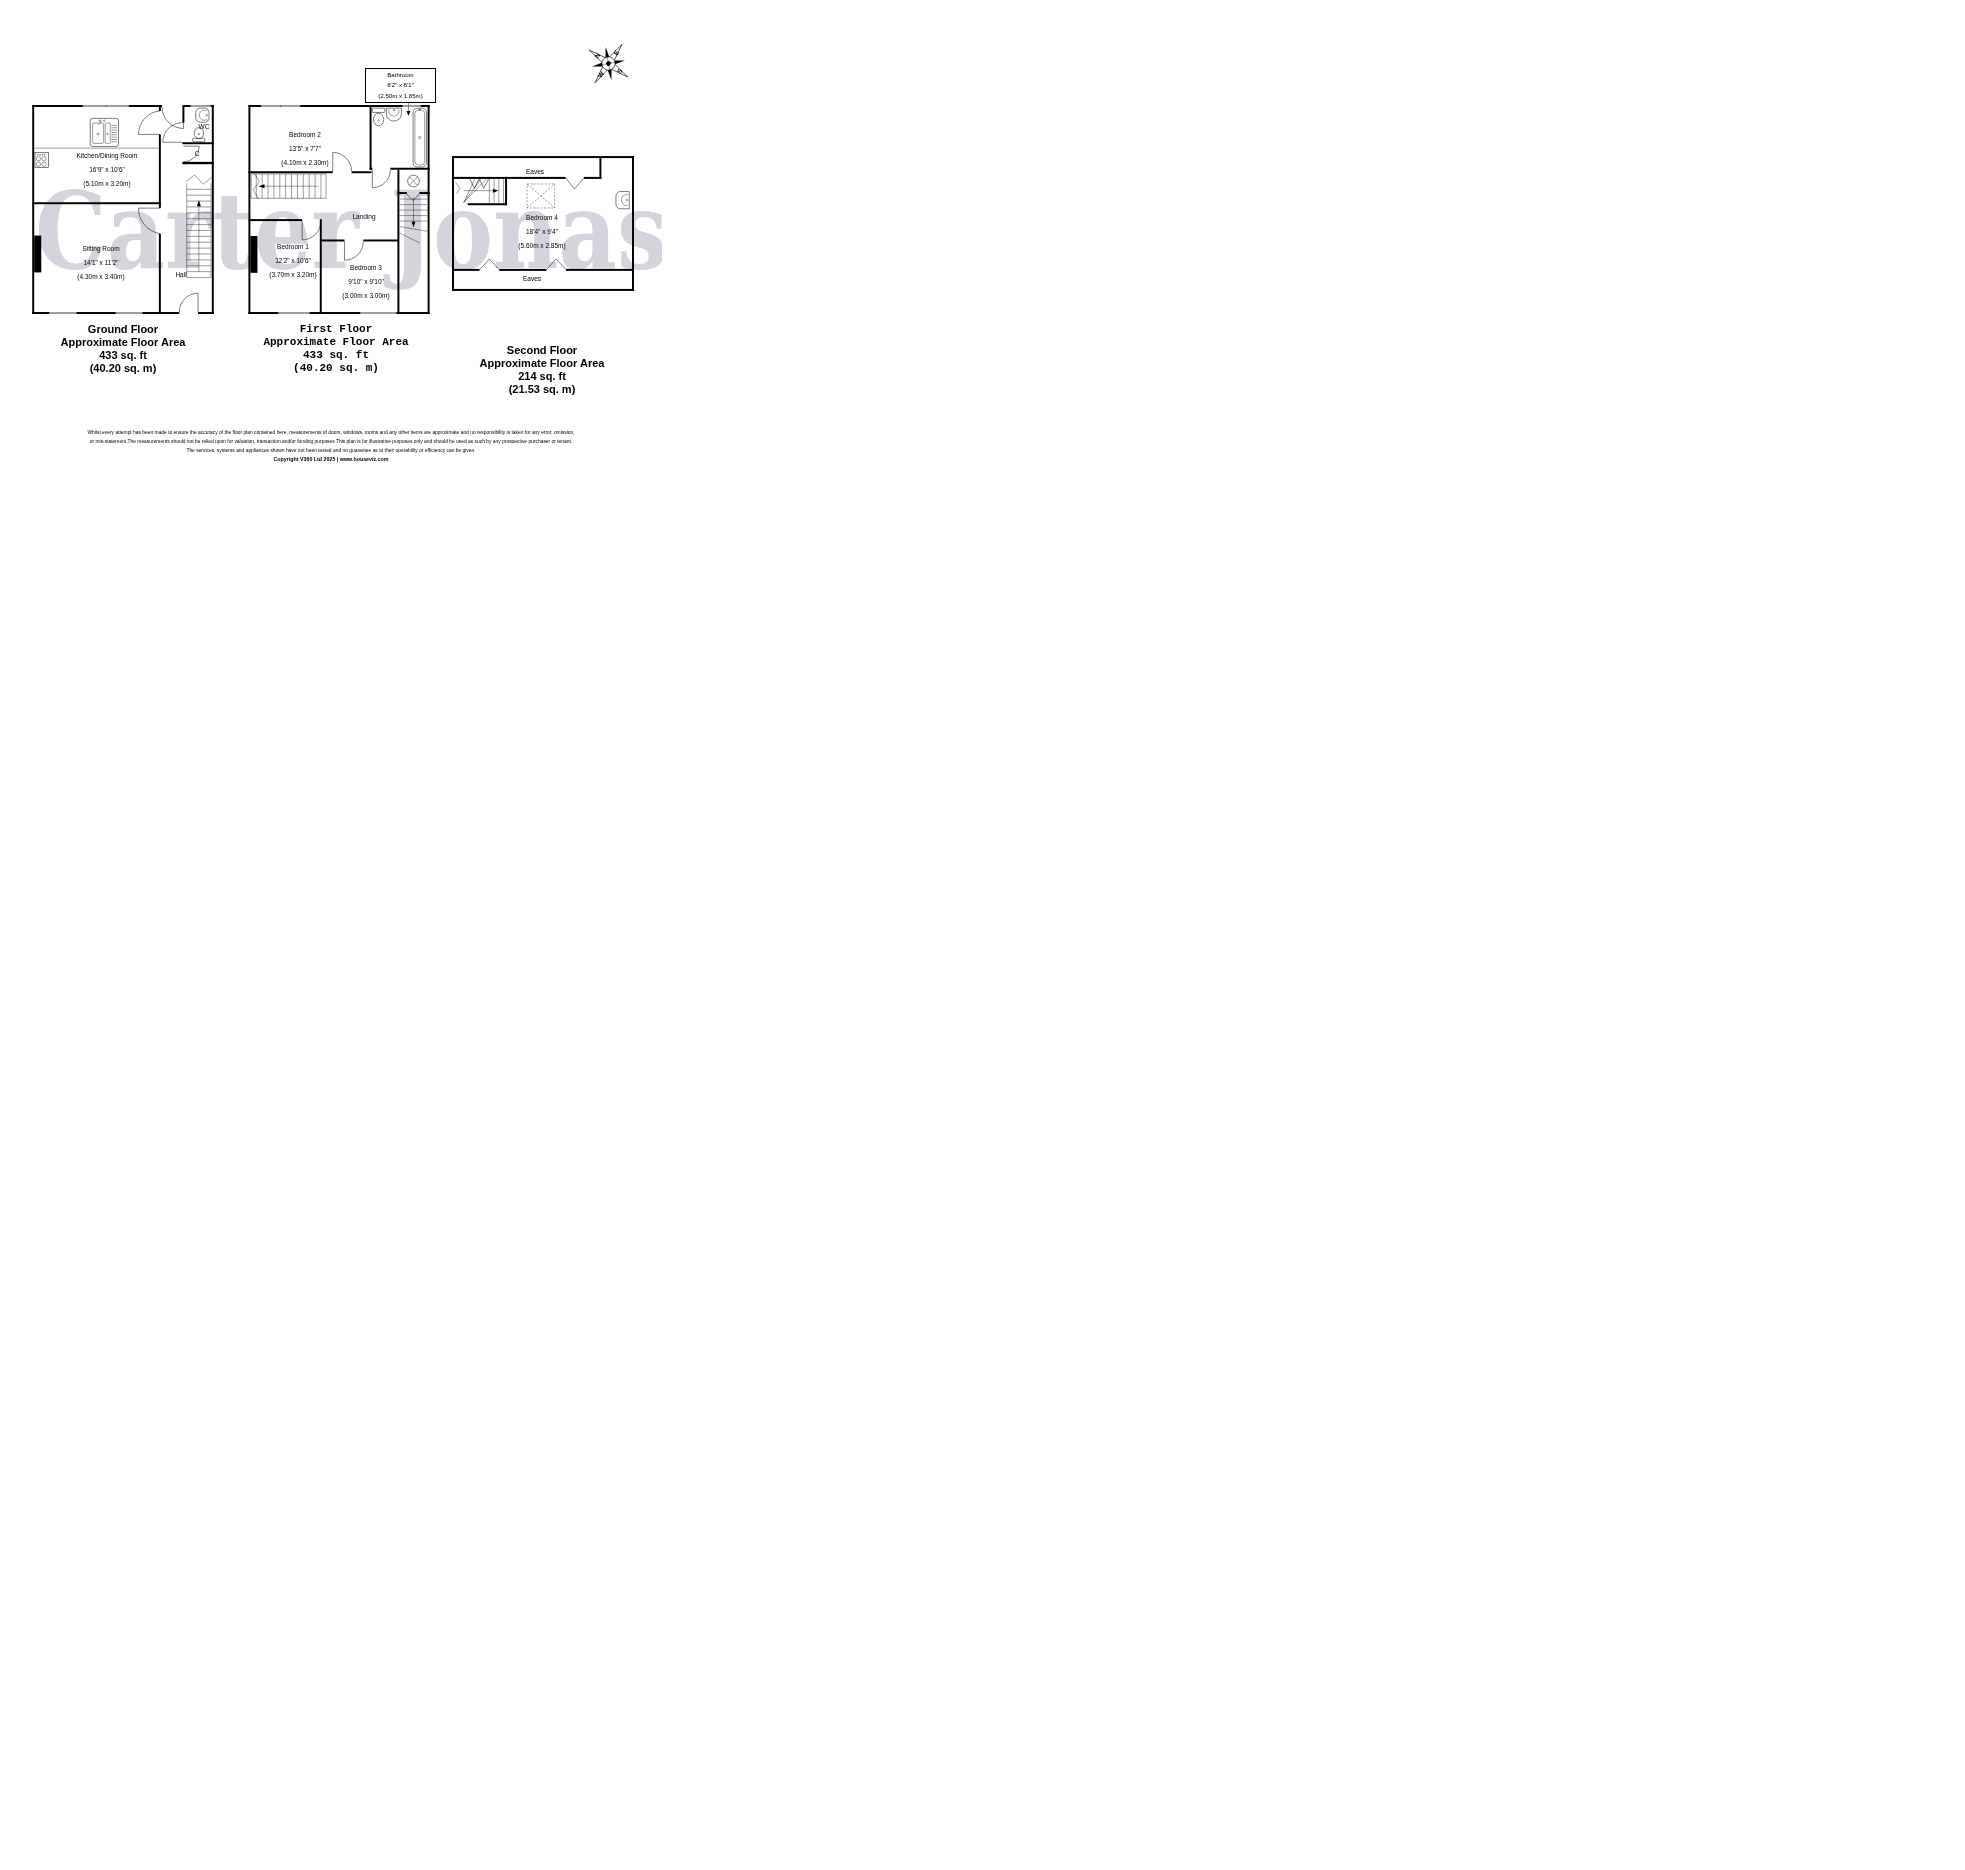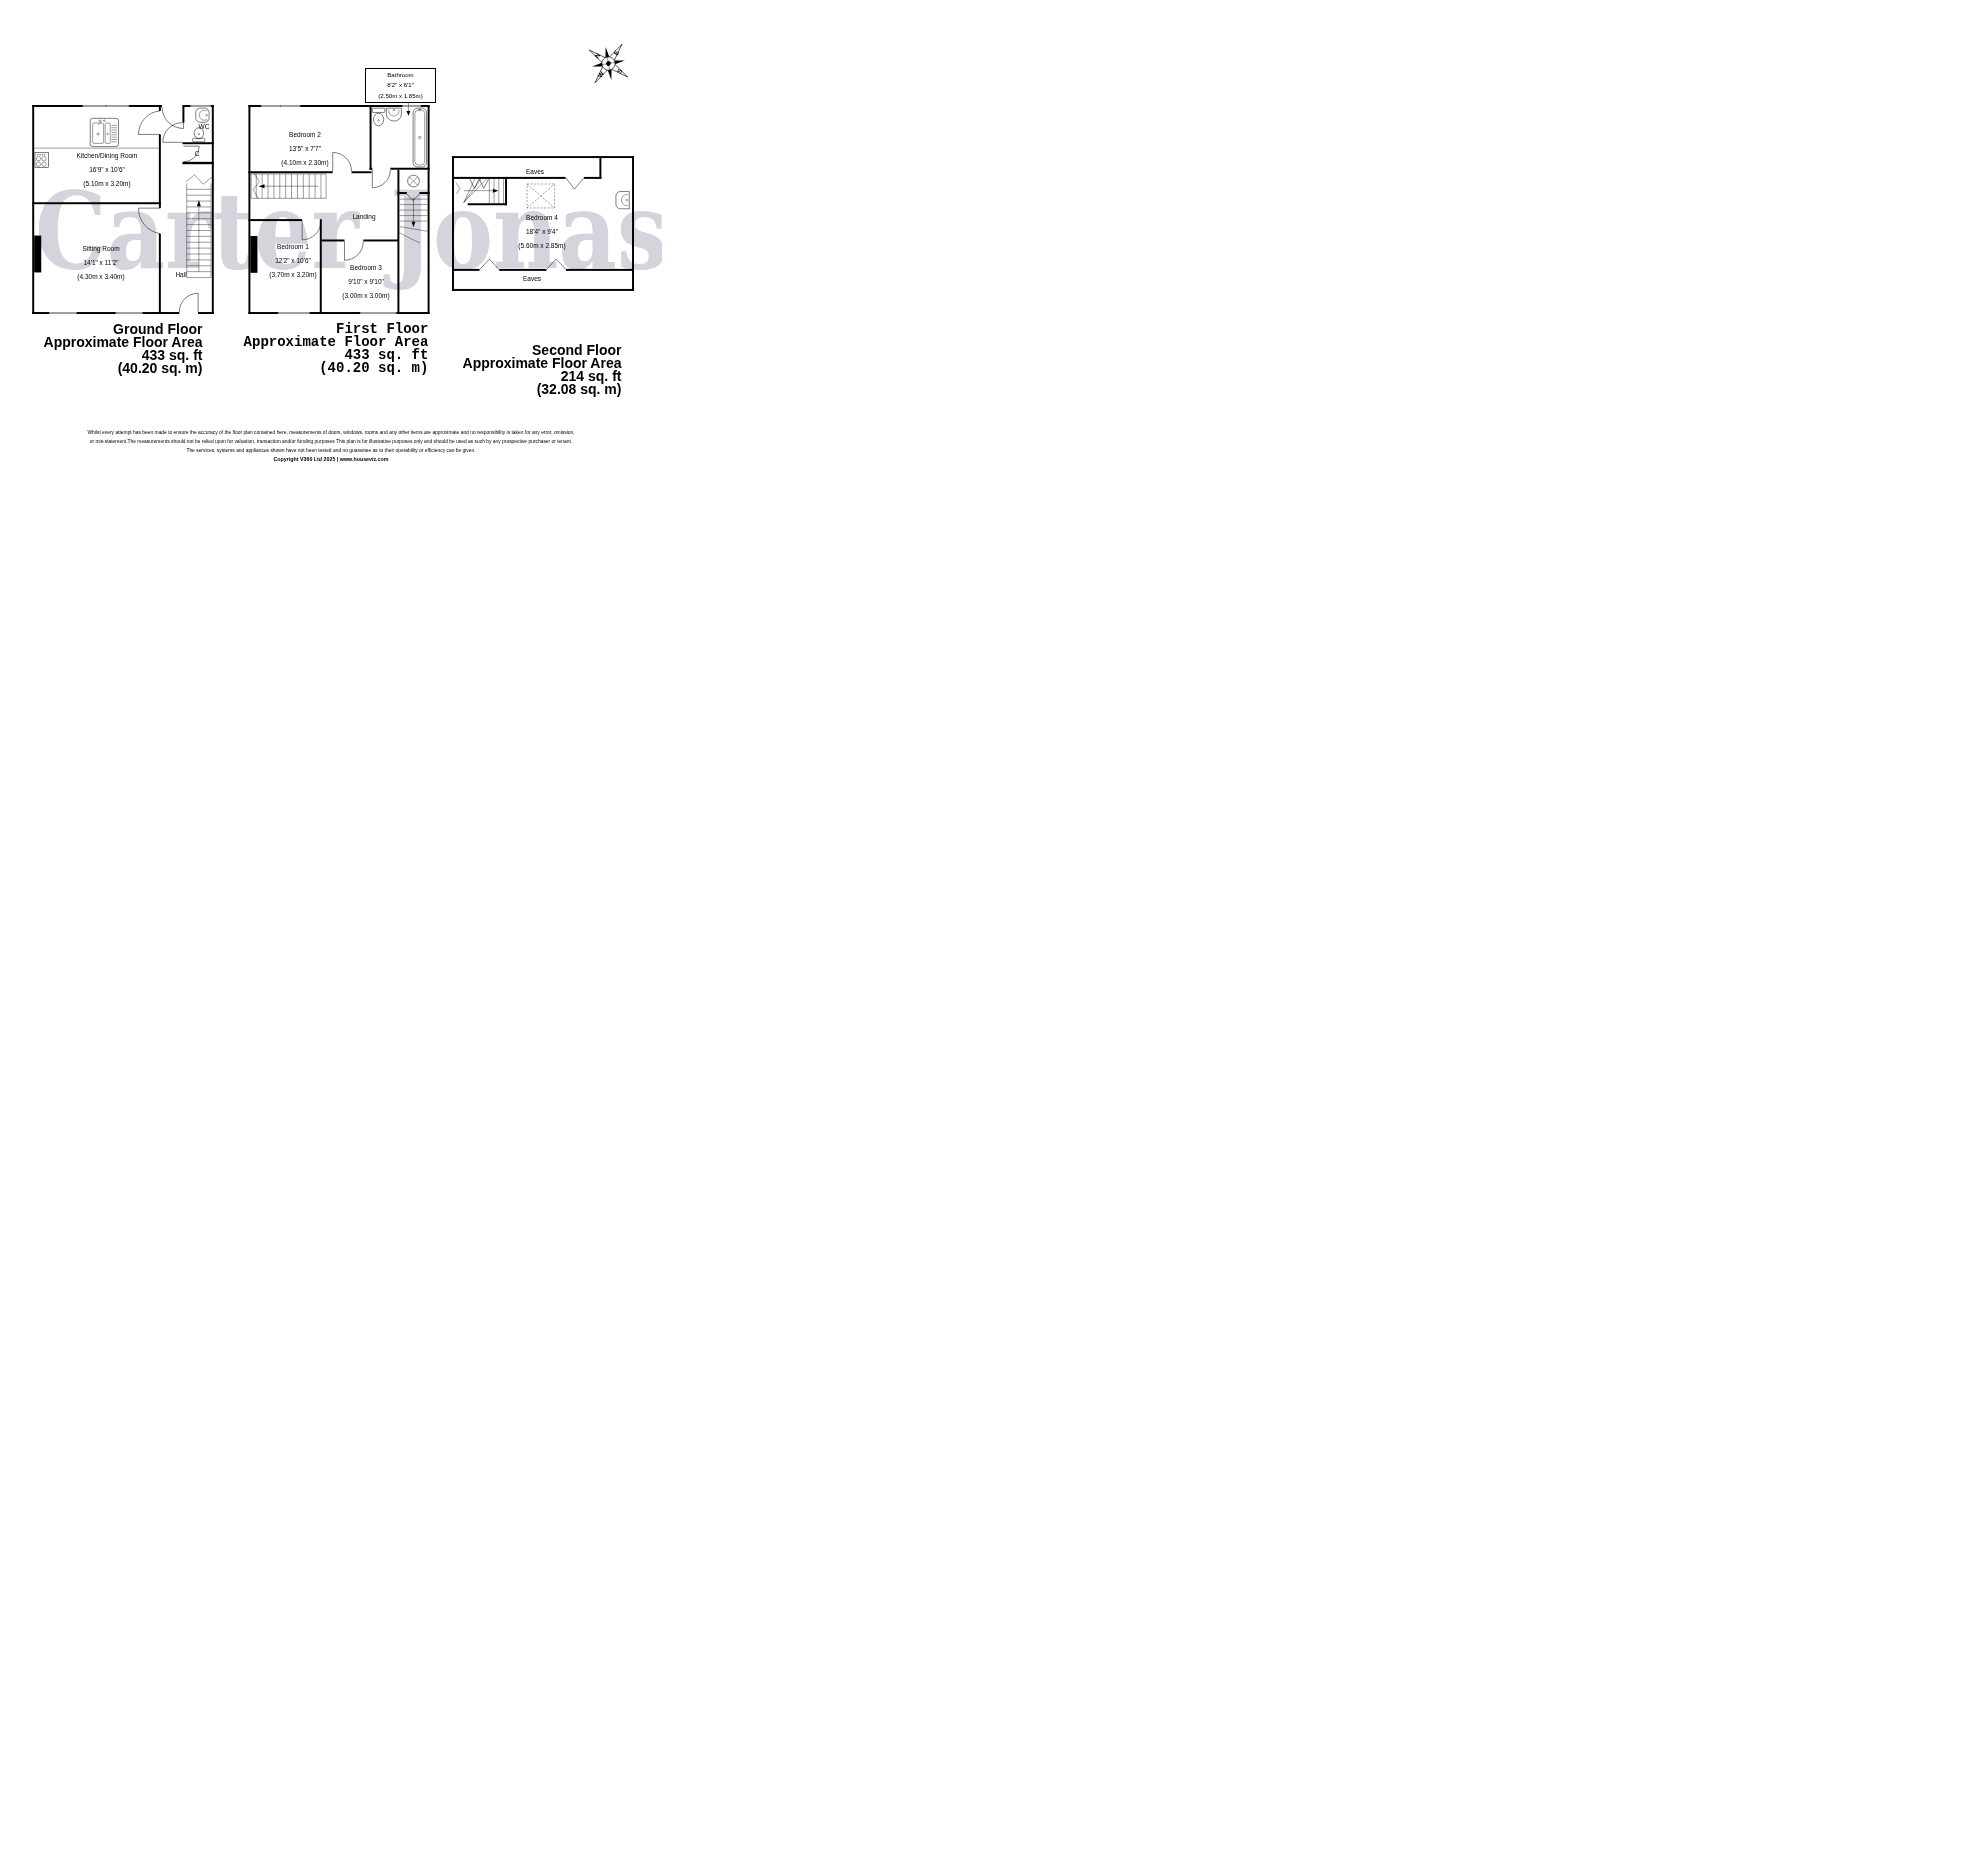--- a/index.html
+++ b/index.html
@@ -15,22 +15,22 @@
   .hair{fill:none;stroke:#000;stroke-width:1;}
   .win{fill:none;stroke:#000;stroke-width:1;}
   .dash{fill:none;stroke:#000;stroke-width:1;stroke-dasharray:5 4;}
   .blk{fill:#000;}
   .room-label{position:absolute;z-index:2;transform:translate(-50%,-50%);text-align:center;
               font-size:6.5px;line-height:13.8px;white-space:nowrap;}
   .small-label{position:absolute;z-index:2;transform:translate(-50%,-50%);
                font-size:6.5px;white-space:nowrap;text-align:center;}
   .callout{position:absolute;z-index:3;border:0.6px solid #000;background:#fff;text-align:center;
            font-size:6.1px;line-height:10.2px;padding-top:1.2px;}
-  .caption{position:absolute;z-index:2;transform:translateX(-50%);text-align:right;
-           font-weight:bold;font-size:14px;line-height:13px;white-space:nowrap;}
+  .caption{position:absolute;z-index:2;transform:translateX(-50%);text-align:center;
+           font-weight:bold;font-size:11px;line-height:13px;white-space:nowrap;}
   .disclaimer{position:absolute;z-index:2;left:0;width:100%;text-align:center;
               font-size:4.9px;line-height:9px;}
   .copyright{font-weight:bold;font-size:5.3px;}
   svg text{font-family:"Liberation Sans",sans-serif;}
 </style>
 </head>
 <body>
 
 <div class="canvas">
 
@@ -317,21 +317,21 @@
   <div class="caption" style="left:336px;top:323px;font-family:Liberation Mono, monospace;">
     <div>First Floor</div>
     <div>Approximate Floor Area</div>
     <div>433 sq. ft</div>
     <div>(40.20 sq. m)</div>
   </div>
   <div class="caption" style="left:542px;top:323px;margin-top:21px;">
     <div>Second Floor</div>
     <div>Approximate Floor Area</div>
     <div>214 sq. ft</div>
-    <div>(32.08 sq. m)</div>
+    <div>(21.53 sq. m)</div>
   </div>
 
   <div class="disclaimer" style="top:428px;">
     <div>Whilst every attempt has been made to ensure the accuracy of the floor plan contained here, measurements of doors, windows, rooms and any other items are approximate and no responsibility is taken for any error, omission,</div>
     <div>or mis-statement.The measurements should not be relied upon for valuation, transaction and/or funding purposes This plan is for illustrative purposes only and should be used as such by any prospective purchaser or tenant.</div>
     <div>The services, systems and appliances shown have not been tested and no guarantee as to their operability or efficiency can be given.</div>
     <div class="copyright">Copyright V360 Ltd 2025 | www.houseviz.com</div>
   </div>
 
 </div>

